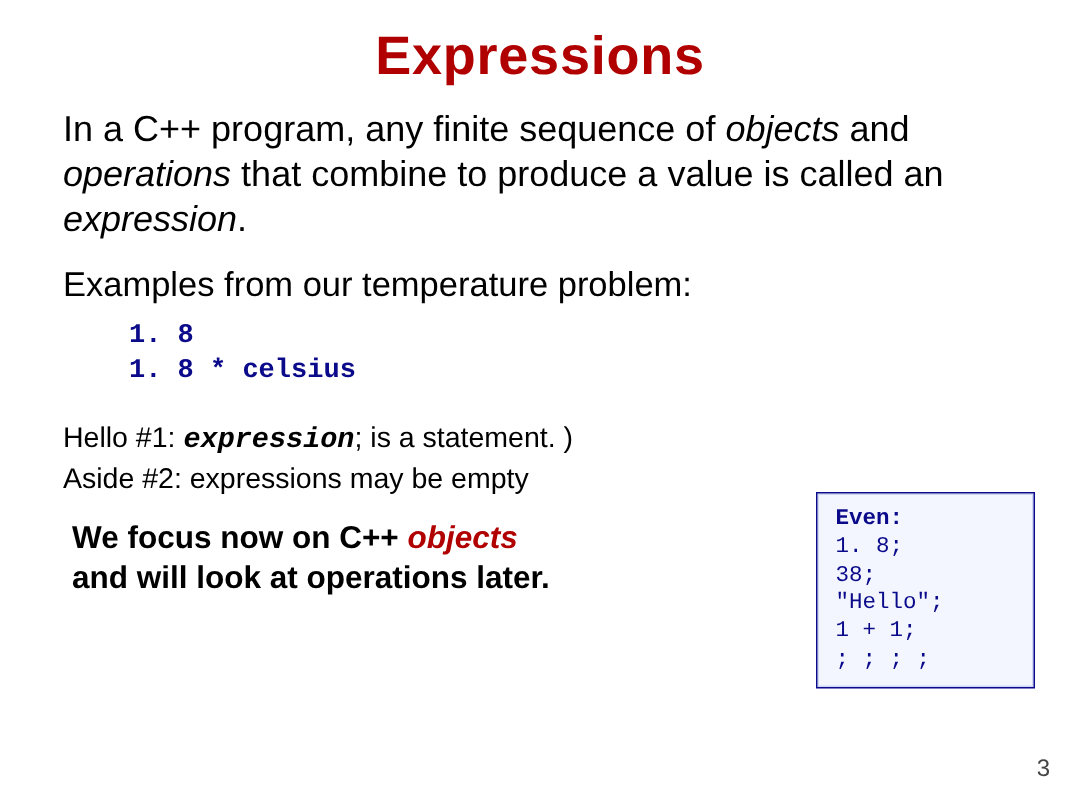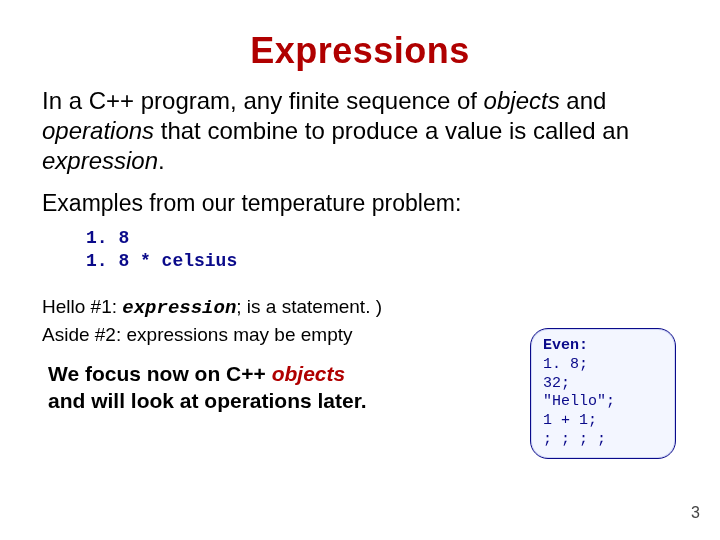--- a/index.html
+++ b/index.html
@@ -4,21 +4,21 @@
 <style>
   html,body{margin:0;padding:0}
   body{
     width:720px;height:540px;
     background:#fff;
     font-family:Verdana,Geneva,sans-serif;
     color:#000;
     position:relative;
     overflow:hidden;
   }
-  .slide{padding:30px 42px 0 42px}
+  .slide{padding:16px 42px 0 42px}
   h1{
     margin:0 0 14px 0;
     text-align:center;
     font-family:"Trebuchet MS","Comic Sans MS",cursive,sans-serif;
     font-weight:bold;
     font-size:36px;
     color:#b00000;
     letter-spacing:.5px;
   }
   .para{
@@ -49,26 +49,26 @@
     line-height:1.25;
     margin:6px 0 0 6px;
   }
   .focus .obj{
     font-family:"Trebuchet MS","Comic Sans MS",cursive,sans-serif;
     font-style:italic;
     color:#b00000;
   }
   .callout{
     position:absolute;
-    right:44px;
+    right:30px;
     top:328px;
     width:122px;
     background:#f3f6ff;
     border:1.5px solid #0a0a8a;
-    border-radius:18px;
+    border-radius:0;
     padding:8px 10px 8px 12px;
     font-family:"Courier New",Courier,monospace;
     color:#0a0a8a;
     font-size:15px;
     line-height:1.25;
     box-shadow:0 0 0 1px #cfd6f6 inset;
   }
   .callout .hdr{font-weight:bold}
   .pagenum{
     position:absolute;
@@ -109,19 +109,19 @@
       <span>We focus now on C++ </span><span class="obj">objects</span>
     </div>
     <div>and will look at operations later.</div>
   </div>
 
 </div>
 
 <div class="callout">
   <div class="hdr">Even:</div>
   <div>1. 8;</div>
-  <div>32;</div>
+  <div>38;</div>
   <div>"Hello";</div>
   <div>1 + 1;</div>
   <div>; ; ; ;</div>
 </div>
 
 <div class="pagenum">3</div>
 
 </body></html>

